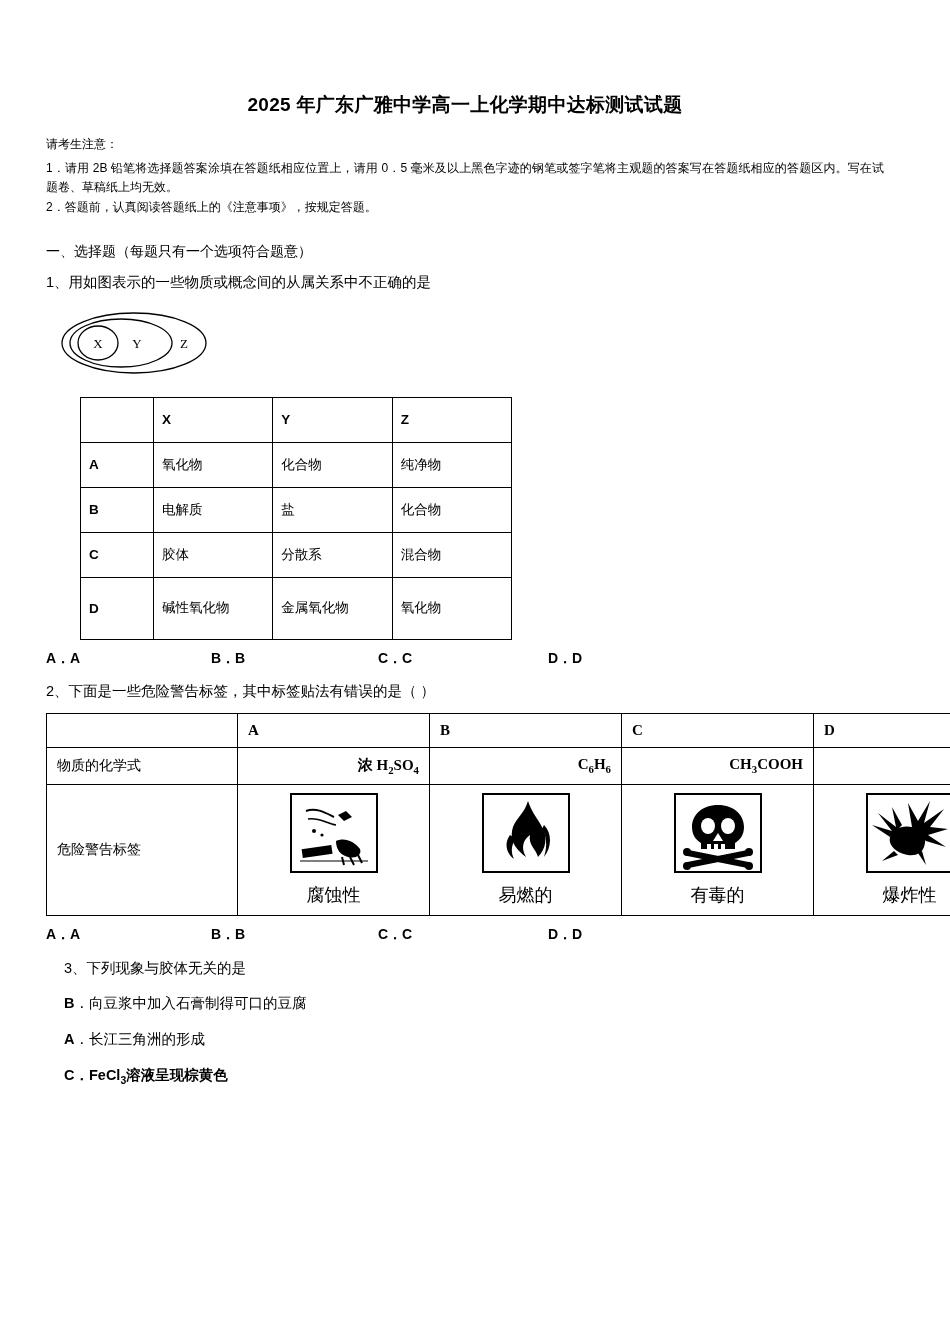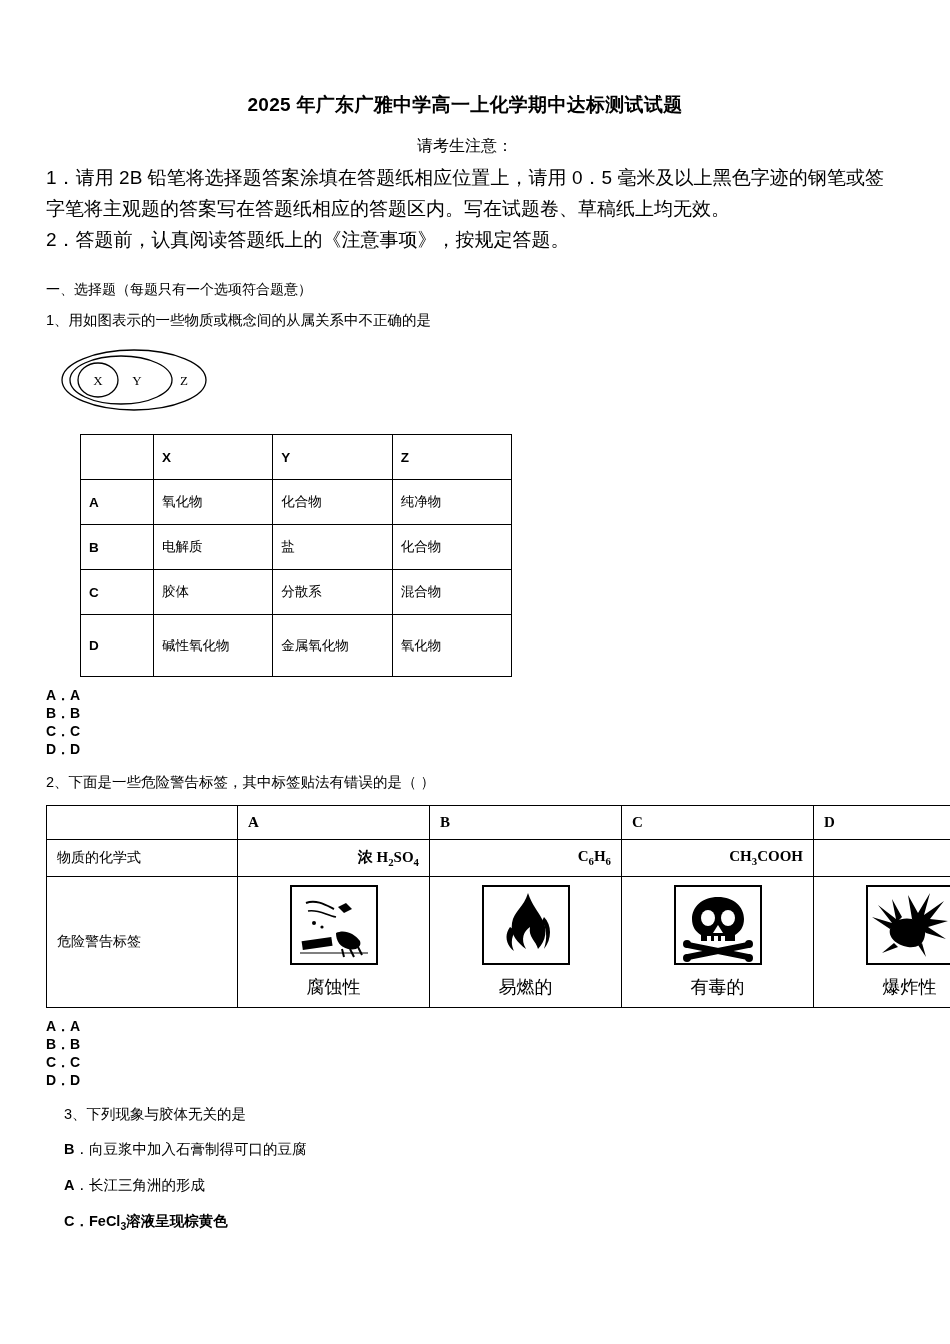--- a/index.html
+++ b/index.html
@@ -23,28 +23,27 @@
   }
   .doc-title {
     text-align: center;
     font-family: "Liberation Sans", sans-serif;
     font-weight: bold;
     font-size: 19px;
     letter-spacing: 0.3px;
     margin: 0 0 18px 0;
   }
   .notice-head {
-    font-size: 16px;
+    font-size: 12px;
     font-family: Liberation Sans, sans-serif;
     margin: 0 0 6px 0;
     font-weight: normal;
-    text-align: center;
   }
   .notice-line {
-    font-size: 19px;
+    font-size: 12px;
     font-family: "Liberation Sans", sans-serif;
     line-height: 1.62;
     margin: 0;
     text-align: justify;
   }
   .section-title {
     font-size: 14px;
     font-family: "Liberation Sans", sans-serif;
     margin: 26px 0 10px 0;
   }
@@ -96,21 +95,20 @@
   }
   table.t1 td.cw1 { width: 100px; }
   table.t1 td.cw2 { width: 104px; }
   table.t1 td.cw3 { width: 170px; }
 
   .answers {
     margin: 10px 0 0 0;
     font-family: "Liberation Sans", sans-serif;
     font-size: 14px;
     display: flex;
-    flex-direction: column;
   }
   .answers span {
     display: inline-block;
   }
   .ansA { width: 165px; font-weight: bold; }
   .ansB { width: 167px; font-weight: bold; }
   .ansC { width: 170px; font-weight: bold; }
   .ansD { font-weight: bold; }
 
   

